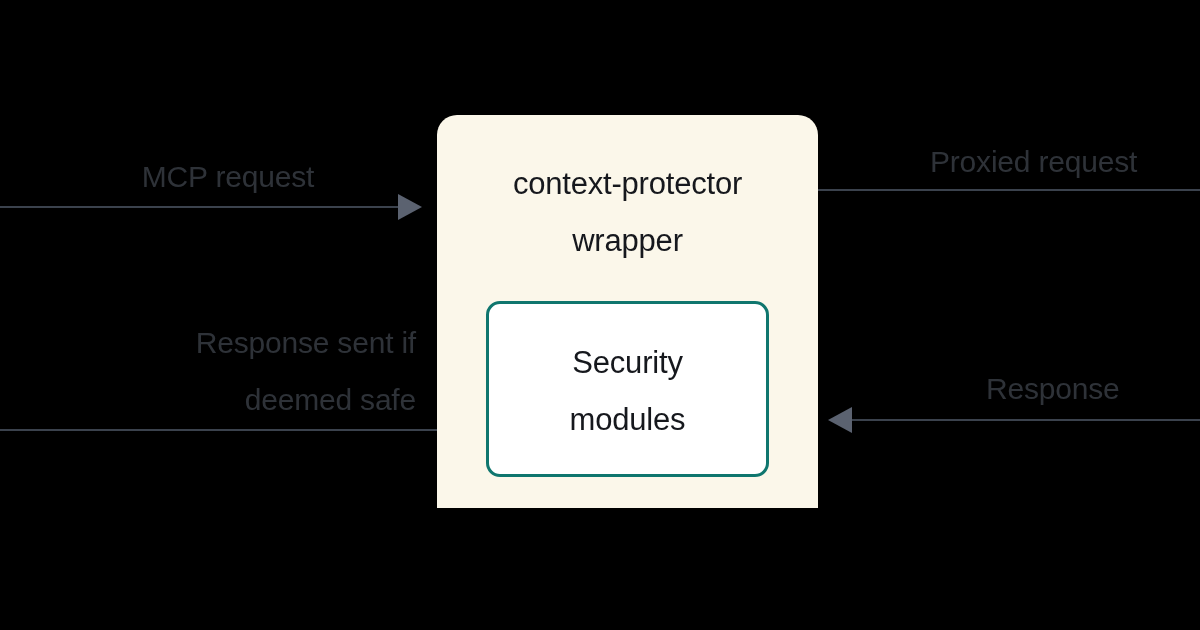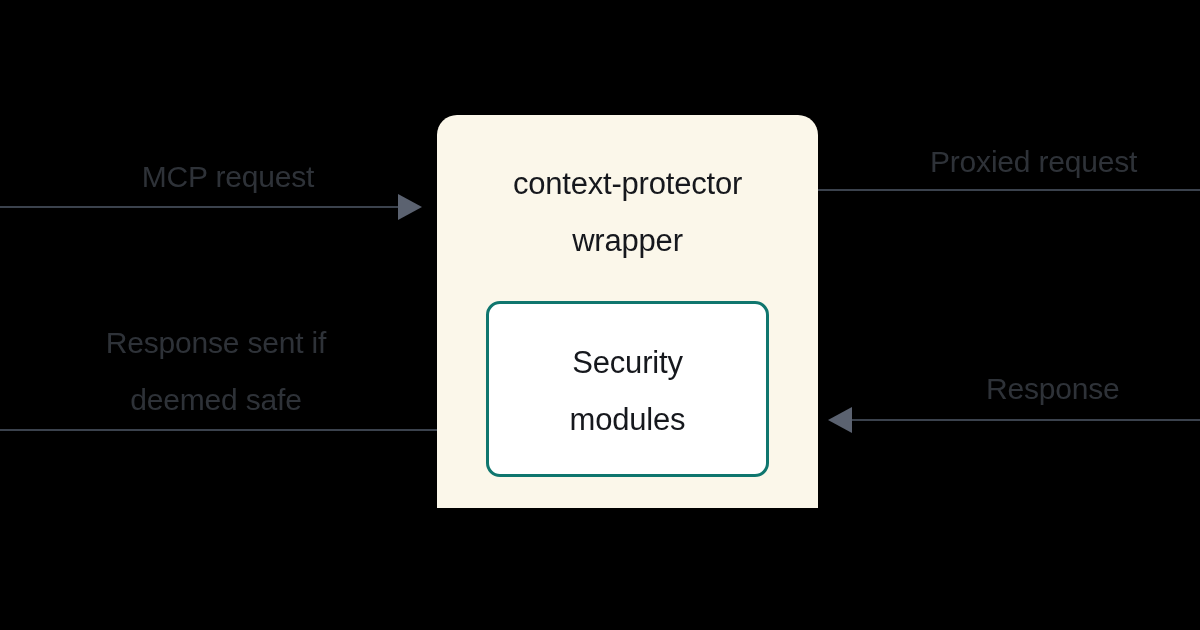--- a/index.html
+++ b/index.html
@@ -93,21 +93,21 @@
   
   .edge-label {
     position: absolute;
     color: #2e3238;
     font-size: 30px;
     line-height: 57px;
     letter-spacing: -0.2px;
     white-space: pre-line;
   }
   .lbl-mcp-request      { left: 58px;  top: 148px; width: 340px; text-align: center; }
-  .lbl-response-safe    { left: 16px;  top: 314px; width: 400px; text-align: center; }
+  .lbl-response-safe    { left: 16px;  top: 314px; width: 400px; text-align: right; }
   .lbl-proxied-request  { left: 930px; top: 133px; width: 420px; text-align: left; }
   .lbl-response         { left: 986px; top: 360px; width: 330px; text-align: left; }
 </style>
 </head>
 <body>
 
 <div id="canvas">
 
   <div class="edge-line" style="left:0px; top:206px; width:400px;"></div>
   <div class="arrow arrow-right" style="left:398px; top:194px;"></div>

